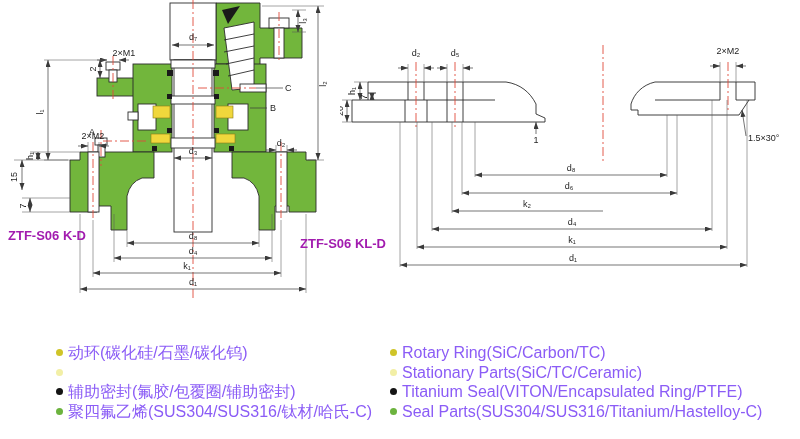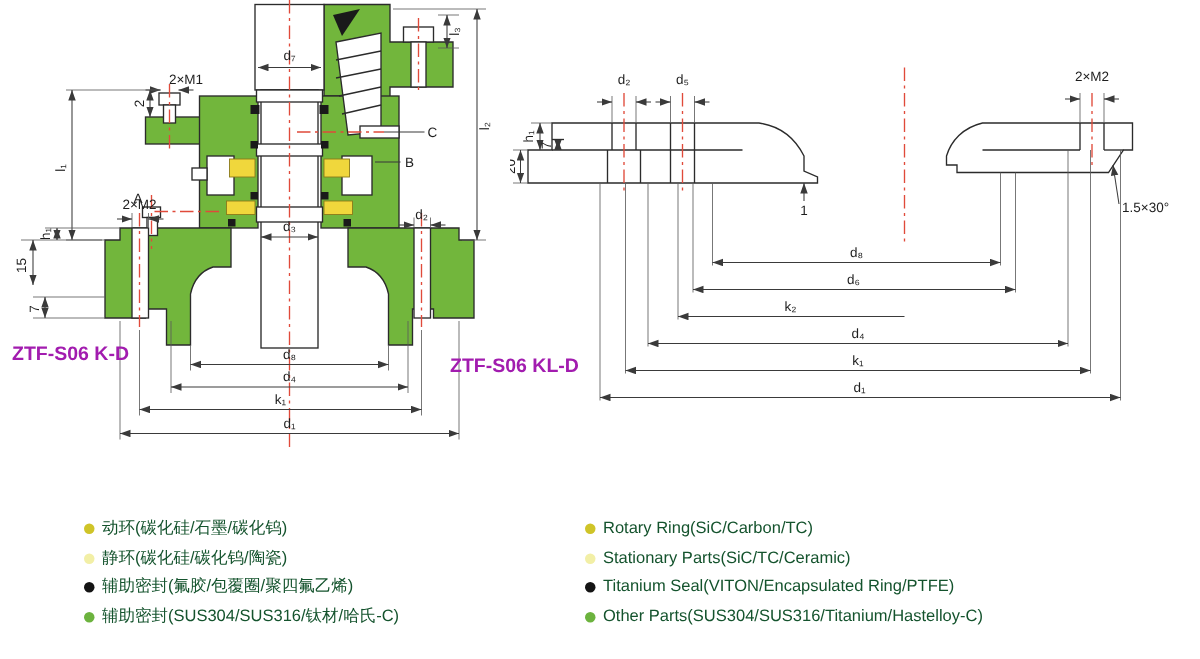--- a/index.html
+++ b/index.html
@@ -6,21 +6,21 @@
   body{width:800px;height:439px;position:relative;overflow:hidden;
        font-family:"Liberation Sans","DejaVu Sans",sans-serif;color:#222;}
   .stage{position:absolute;left:0;top:0;width:800px;height:439px;}
   svg{position:absolute;display:block;}
   #left-svg{left:0;top:0;}
   #right-svg{left:340px;top:40px;}
   .model-title{position:absolute;font-size:13px;font-weight:700;color:#a21caf;white-space:nowrap;}
   #title-left{left:8px;top:228px;}
   #title-right{left:300px;top:236px;}
   .legend{position:absolute;left:0;top:343px;width:800px;}
-  .legend-row{position:relative;height:19.5px;line-height:19.5px;font-size:11px;color:#14532d;white-space:nowrap;}
+  .legend-row{position:relative;height:19.5px;line-height:19.5px;font-size:16px;color:#8b5cf6;white-space:nowrap;}
   .legend-zh{position:absolute;left:68px;}
   .legend-en{position:absolute;left:402px;}
   .bullet{position:absolute;top:6px;width:7px;height:7px;border-radius:50%;}
   .bullet-zh{left:56px;}
   .bullet-en{left:390px;}
   .b0{background:#cfc428;}
   .b1{background:#f2efa6;}
   .b2{background:#141414;}
   .b3{background:#6cb33e;}
   text{font-family:"Liberation Sans","DejaVu Sans",sans-serif;font-size:9px;fill:#1e1e1e;}
@@ -302,31 +302,30 @@
 
   <div class="legend">
     <div class="legend-row">
       <span class="bullet bullet-zh b0"></span>
       <span class="legend-zh">动环(碳化硅/石墨/碳化钨)</span>
       <span class="bullet bullet-en b0"></span>
       <span class="legend-en">Rotary Ring(SiC/Carbon/TC)</span>
     </div>
     <div class="legend-row">
       <span class="bullet bullet-zh b1"></span>
-      <span class="legend-zh">静环(碳化硅/碳化钨/陶瓷)</span>
       <span class="bullet bullet-en b1"></span>
       <span class="legend-en">Stationary Parts(SiC/TC/Ceramic)</span>
     </div>
     <div class="legend-row">
       <span class="bullet bullet-zh b2"></span>
-      <span class="legend-zh">辅助密封(氟胶/包覆圈/聚四氟乙烯)</span>
+      <span class="legend-zh">辅助密封(氟胶/包覆圈/辅助密封)</span>
       <span class="bullet bullet-en b2"></span>
       <span class="legend-en">Titanium Seal(VITON/Encapsulated Ring/PTFE)</span>
     </div>
     <div class="legend-row">
       <span class="bullet bullet-zh b3"></span>
-      <span class="legend-zh">辅助密封(SUS304/SUS316/钛材/哈氏-C)</span>
+      <span class="legend-zh">聚四氟乙烯(SUS304/SUS316/钛材/哈氏-C)</span>
       <span class="bullet bullet-en b3"></span>
-      <span class="legend-en">Other Parts(SUS304/SUS316/Titanium/Hastelloy-C)</span>
+      <span class="legend-en">Seal Parts(SUS304/SUS316/Titanium/Hastelloy-C)</span>
     </div>
   </div>
 
 </div>
 
 </body></html>

